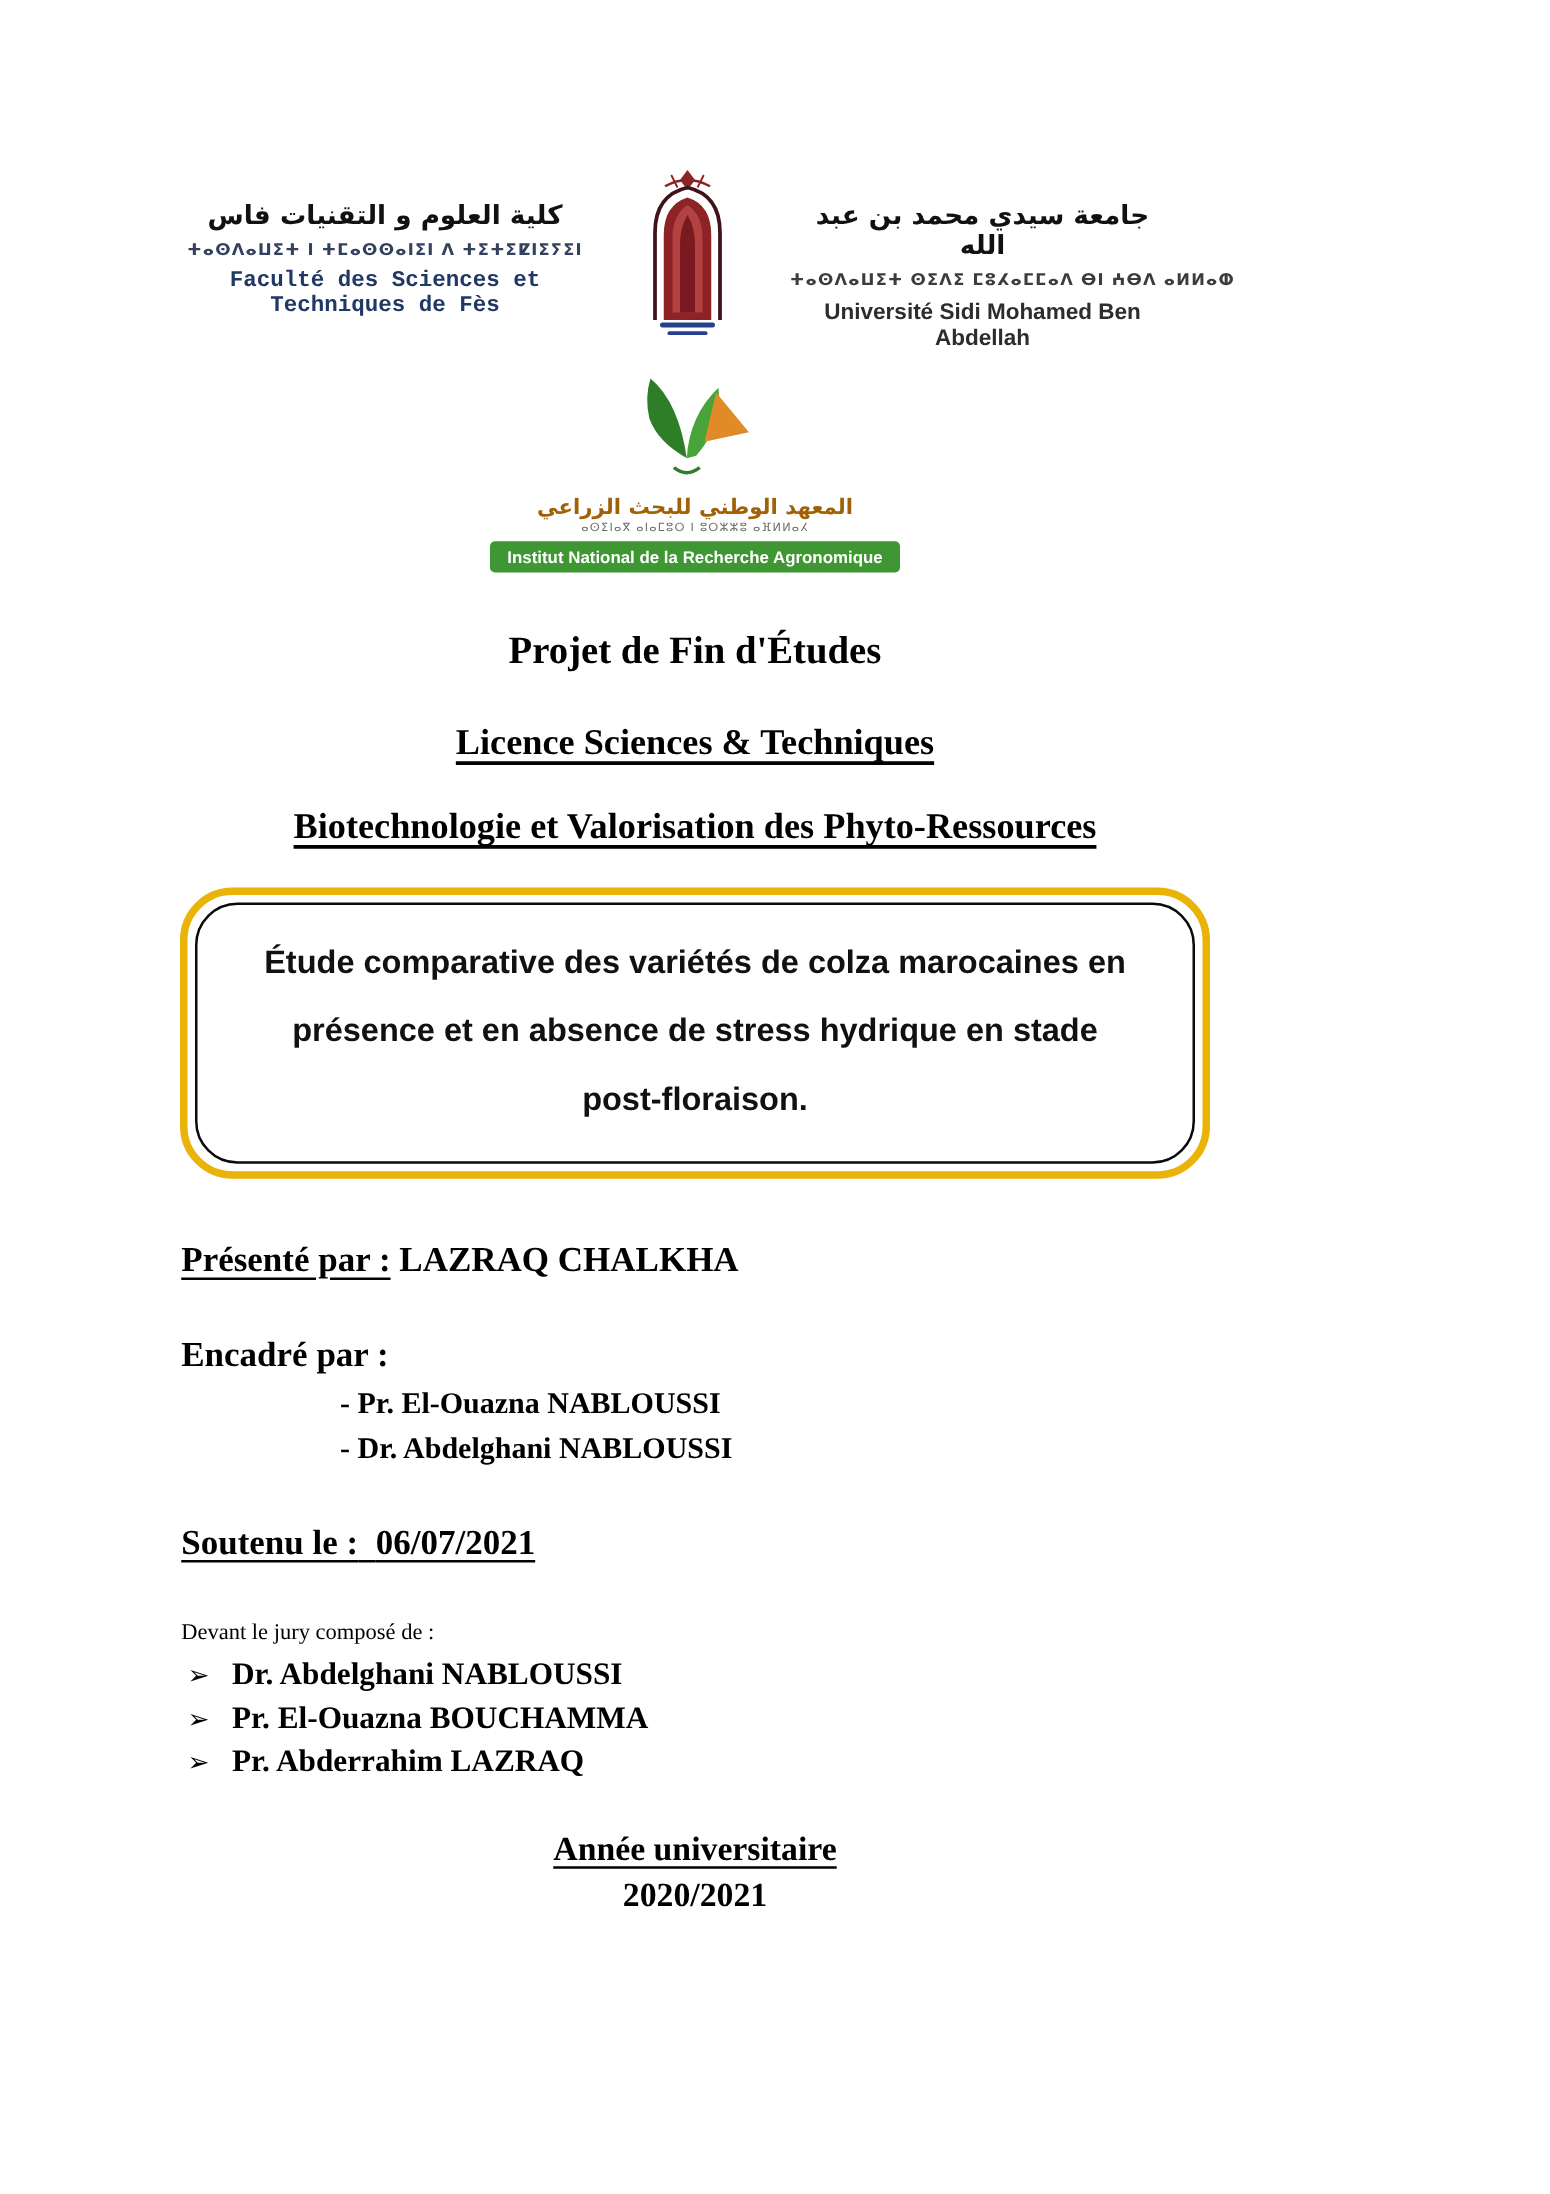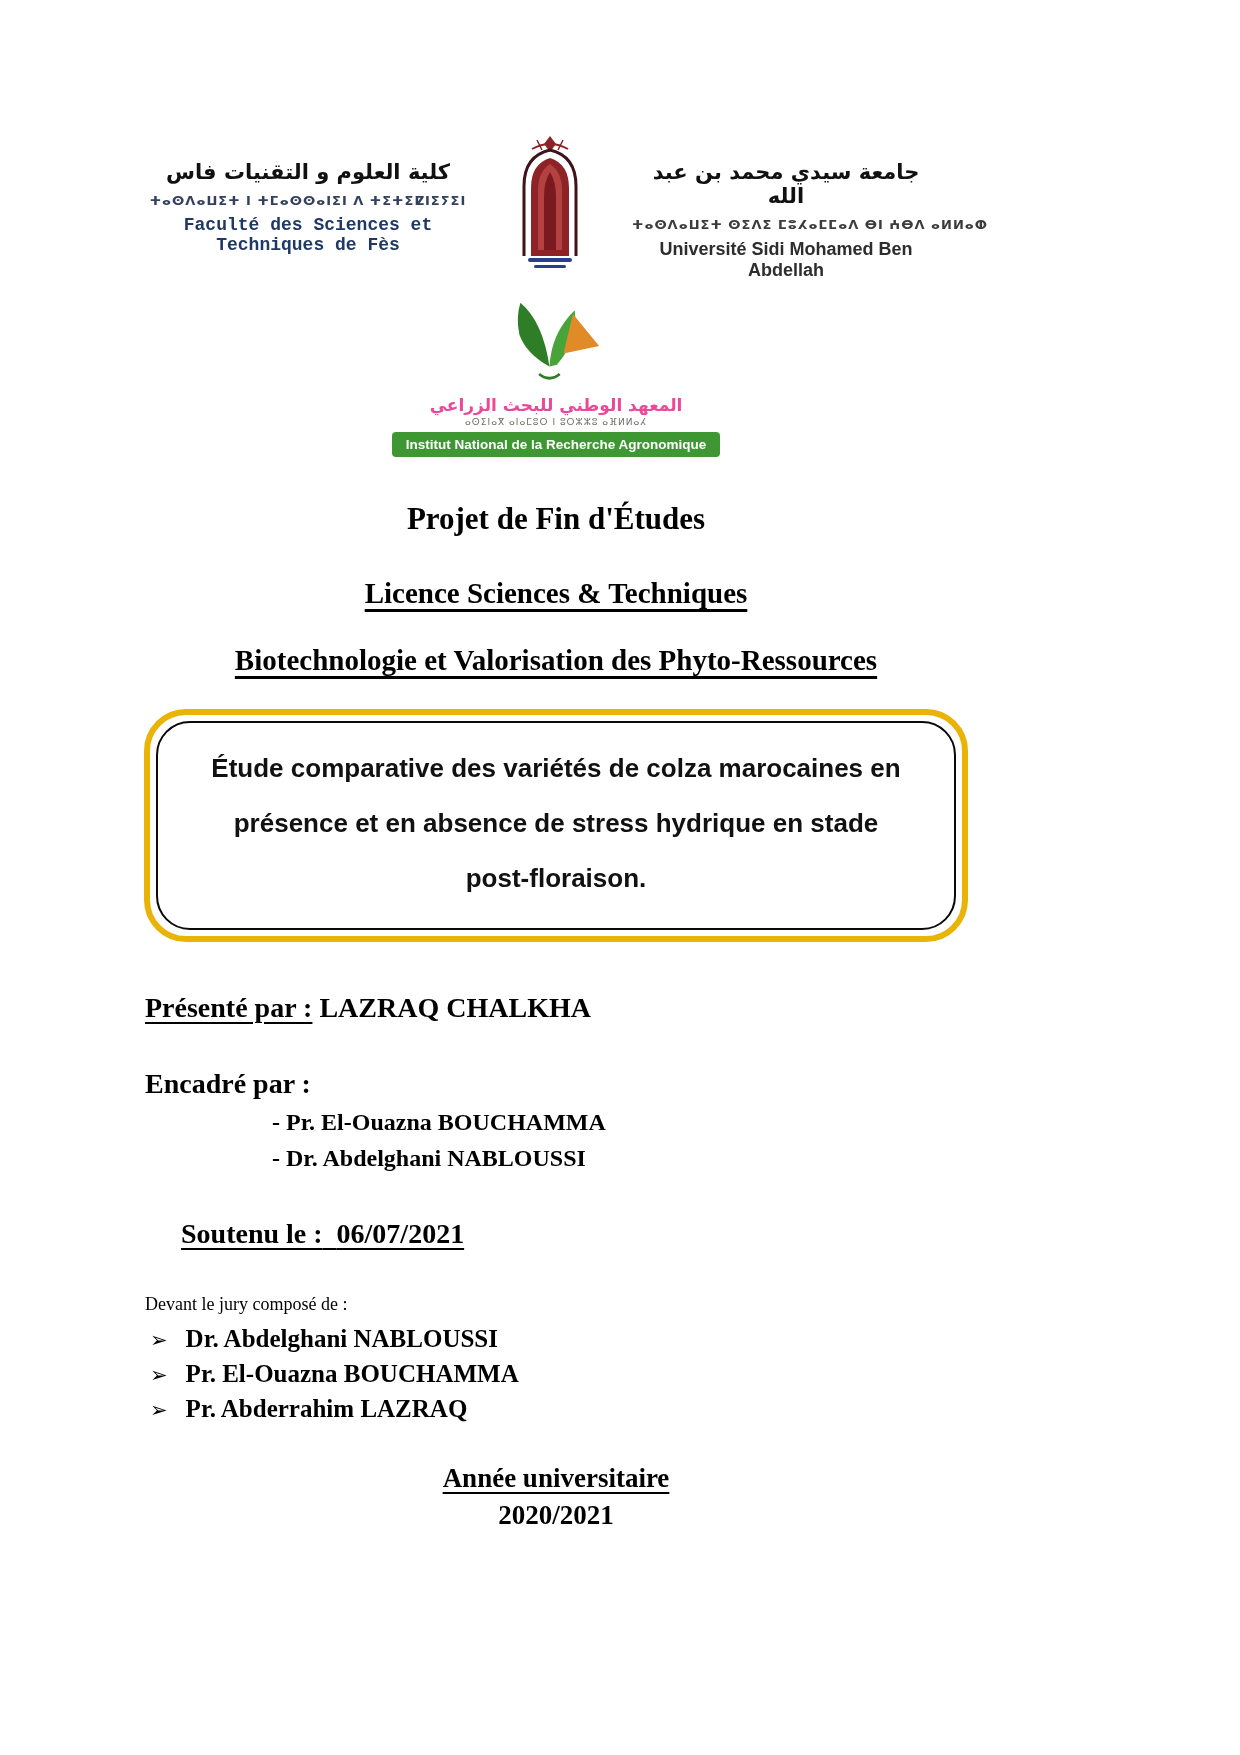--- a/index.html
+++ b/index.html
@@ -24,21 +24,21 @@
   .logo-block.right { width: 308px; }
   .ar  { font-family: "DejaVu Sans", sans-serif; font-weight: 700; font-size: 21px; color: #111; direction: rtl; }
   .tf  { font-family: "DejaVu Sans", sans-serif; font-weight: 700; font-size: 13px; letter-spacing: 1px; margin-top: 9px; color: #33415e; white-space: nowrap; }
   .logo-block.right .tf { color: #3c3c3c; }
   .fr  { font-family: Liberation Mono, monospace; font-weight: 700; font-size: 18px; margin-top: 7px; color: #1f3864; }
   .fr2 { font-family: "Liberation Sans", sans-serif; font-weight: 700; font-size: 18px; margin-top: 7px; color: #2d2d2d; }
   .emblem { flex: 0 0 auto; margin-top: 2px; }
 
   
   .inra { text-align: center; margin-top: 16px; }
-  .inra-ar { font-family: "DejaVu Sans", sans-serif; font-weight: 700; font-size: 17px; letter-spacing: 3px; color: #ec4899; direction: rtl; }
+  .inra-ar { font-family: "DejaVu Sans", sans-serif; font-weight: 700; font-size: 17px; letter-spacing: 3px; color: #a16207; direction: rtl; }
   .inra-tf { font-family: "DejaVu Sans", sans-serif; font-size: 9px; color: #6f6f66; margin-top: 2px; letter-spacing: 1px; }
   .inra-bar {
     display: inline-block; margin-top: 5px;
     background: #3f9733; color: #fff;
     font-family: "Liberation Sans", sans-serif; font-weight: 700; font-size: 13.5px;
     padding: 5px 14px; border-radius: 4px;
   }
 
   
   .title-main {
@@ -61,21 +61,21 @@
     padding: 18px 24px 22px; text-align: center;
   }
   .box-line {
     font-family: "Liberation Sans", sans-serif; font-weight: 700;
     font-size: 26px; line-height: 2.12; color: #111;
   }
   .u { text-decoration: underline; text-underline-offset: 5px; text-decoration-thickness: 2px; }
   .presented { margin-top: 50px; padding-left: 145px; font-size: 28px; font-weight: 700; }
   .encadre   { margin-top: 44px; padding-left: 145px; font-size: 28px; font-weight: 700; }
   .sup       { margin-top: 9px;  padding-left: 272px; font-size: 24px; font-weight: 700; }
-  .soutenu   { margin-top: 46px; padding-left: 145px; font-size: 28px; font-weight: 700; margin-left: 36px; }
+  .soutenu   { margin-top: 46px; padding-left: 145px; font-size: 28px; font-weight: 700; }
   .jury-intro{ margin-top: 44px; padding-left: 145px; font-size: 18px; }
   .jury      { margin-top: 10px; padding-left: 150px; list-style: none; }
   .jury-item { display: flex; align-items: baseline; gap: 18px; font-size: 25px; font-weight: 700; margin-top: 7px; }
   .jury-bullet { font-family: "DejaVu Sans", sans-serif; font-size: 21px; font-weight: 400; }
 
   
   .footer { margin-top: 40px; text-align: center; }
   .footer-label { display: inline-block; font-size: 27px; font-weight: 700;
     text-decoration: underline; text-underline-offset: 5px; text-decoration-thickness: 2px; }
   .footer-year { font-size: 27px; font-weight: 700; margin-top: 6px; }
@@ -137,21 +137,21 @@
       <div class="subject-inner">
         <div class="box-line">Étude comparative des variétés de colza marocaines en</div>
         <div class="box-line">présence et en absence de stress hydrique en stade</div>
         <div class="box-line">post-floraison.</div>
       </div>
     </div>
 
     <p class="presented"><span class="u">Présenté par :</span>&nbsp;<span>LAZRAQ CHALKHA</span></p>
 
     <p class="encadre">Encadré par :</p>
-    <p class="sup">- Pr. El-Ouazna BOUCHAMMA</p>
+    <p class="sup">- Pr. El-Ouazna NABLOUSSI</p>
     <p class="sup">- Dr. Abdelghani NABLOUSSI</p>
 
     <p class="soutenu"><span class="u"><span>Soutenu le :</span>&nbsp;&nbsp;<span>06/07/2021</span></span></p>
 
     <p class="jury-intro">Devant le jury composé de :</p>
     <ul class="jury">
       <li class="jury-item">
           <span class="jury-bullet">➢</span>
           <span>Dr. Abdelghani NABLOUSSI</span>
         </li>

